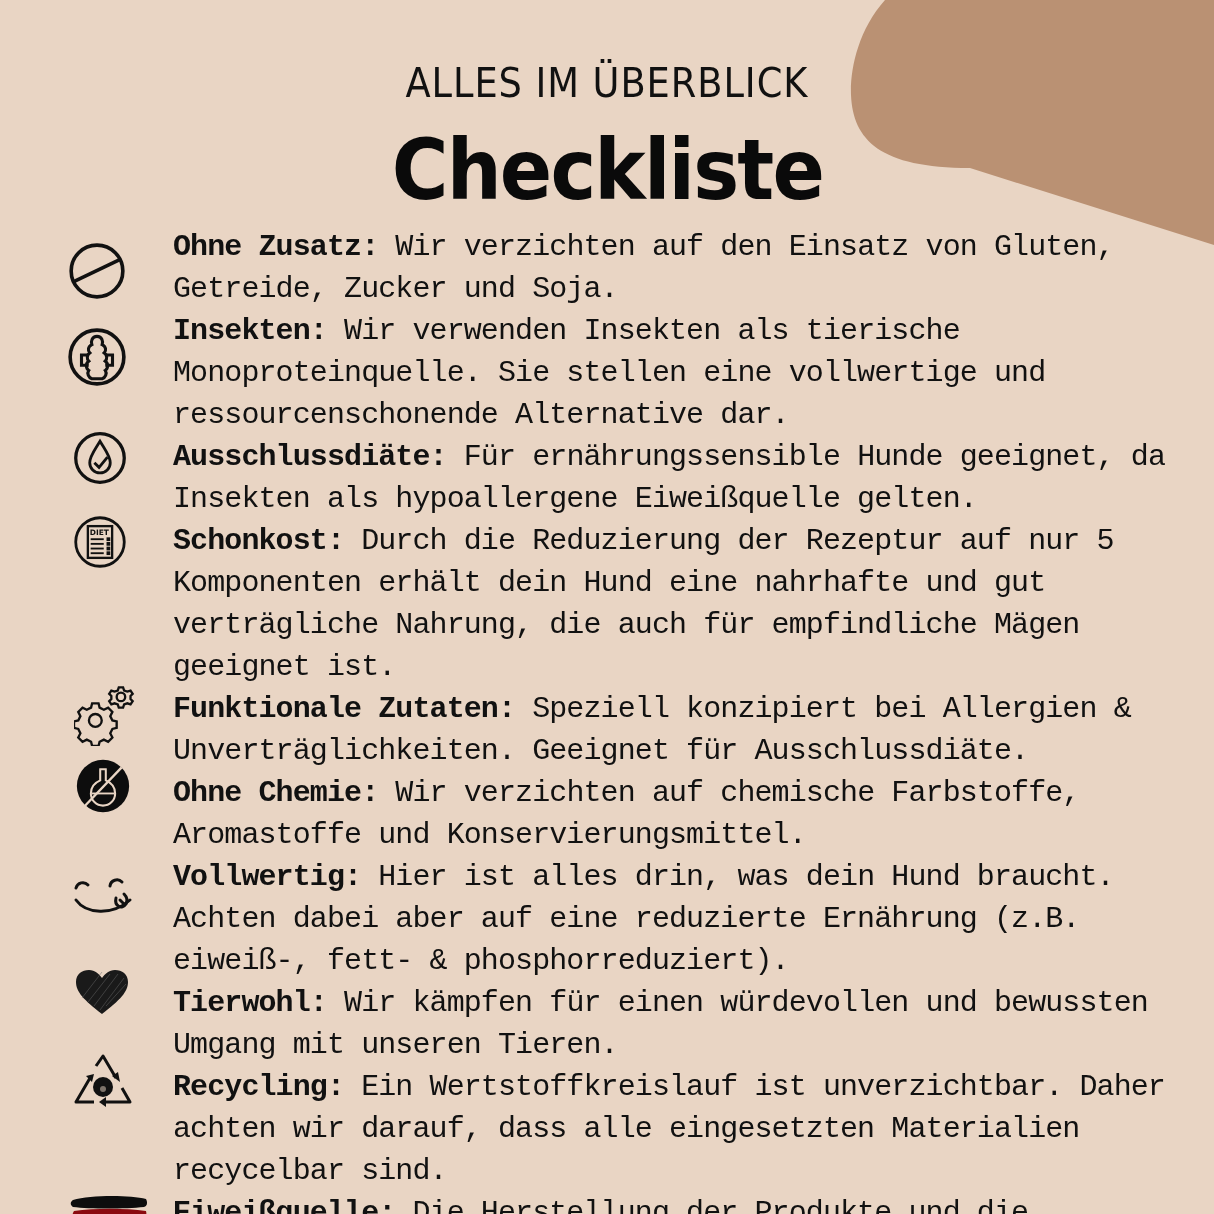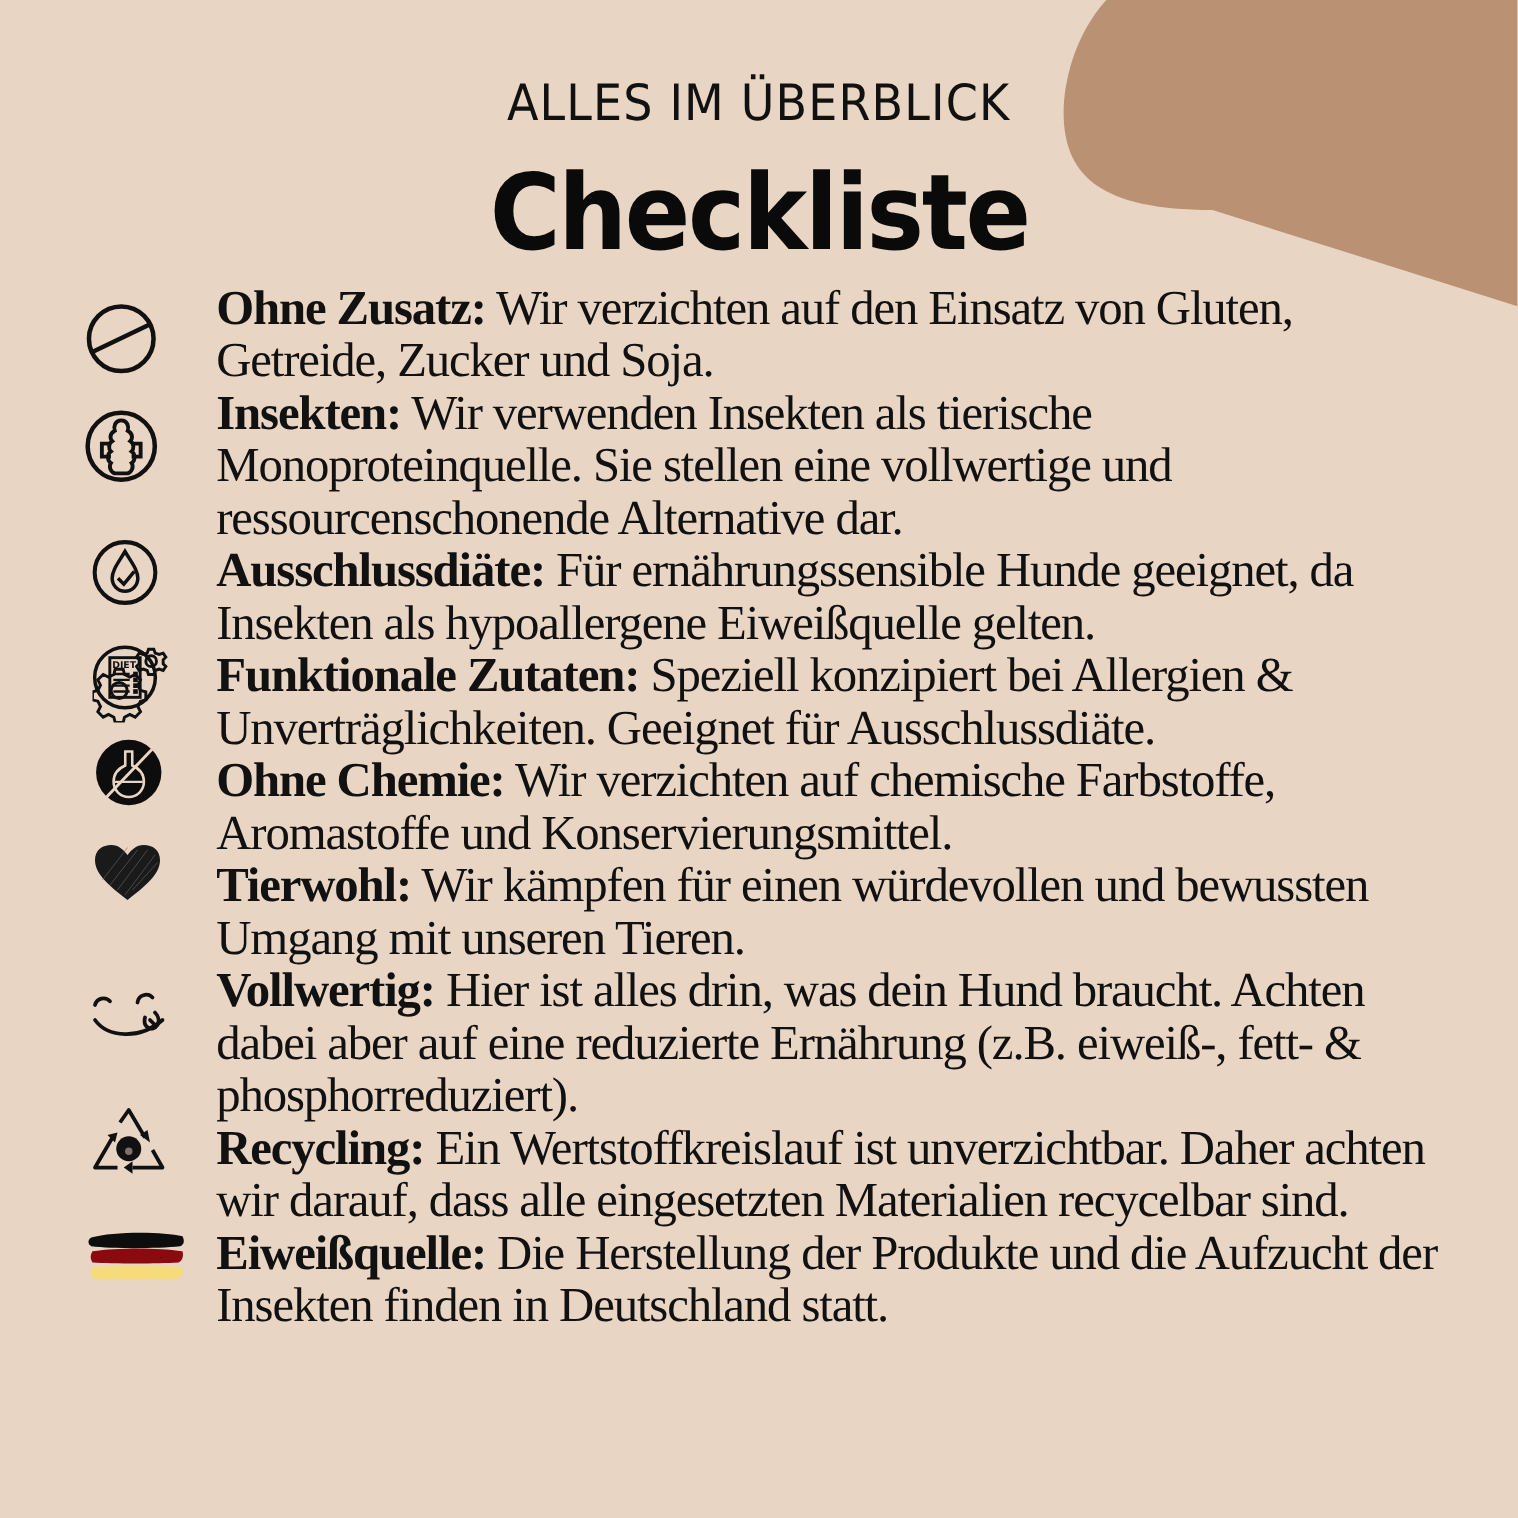--- a/index.html
+++ b/index.html
@@ -22,21 +22,21 @@
     font-size: 84px; line-height: 92px; color: #0a0a0a;
     letter-spacing: -2px;
     display: inline-block; transform: scaleX(0.92);
   }
   .list { position: absolute; left: 0; top: 226px; width: 1214px; }
   .item { position: relative; }
   .icon { position: absolute; left: 66px; width: 62px; height: 62px; text-align: center; }
   .icon svg { width: 100%; height: 100%; display: block; }
   .text {
     margin-left: 173px; width: 1000px;
-    font-family: Liberation Serif, serif; font-size: 39px; line-height: 42px;
+    font-family: Liberation Mono, monospace; font-size: 30px; line-height: 42px;
     letter-spacing: -0.9px; color: #111;
   }
   .text b { font-weight: bold; }
 </style>
 </head>
 <body>
 
 <svg class="blob" viewBox="0 0 1214 260">
   <path d="M885 0 C858 30 850 70 851 95 C853 140 880 168 970 168 L1214 245 L1214 0 Z" fill="#ba9173"></path>
 </svg>
@@ -93,20 +93,21 @@
             <line x1="20" y1="42" x2="34" y2="42"></line>
           </g>
         <g fill="#111">
             <rect x="37" y="25" width="4" height="4"></rect>
             <rect x="37" y="30" width="4" height="4"></rect>
             <rect x="37" y="35" width="4" height="4"></rect>
             <rect x="37" y="40" width="4" height="4"></rect>
           </g>
       </svg>
     </div>
+    <div class="text"><b>Schonkost:</b><span> Durch die Reduzierung der Rezeptur auf nur 5 Komponenten erhält dein Hund eine nahrhafte und gut verträgliche Nahrung, die auch für empfindliche Mägen geeignet ist.</span></div>
   </div>
 
   <div class="item">
     <div class="icon" style="top:-6px;width:64px;height:64px;left:74px;">
       <svg viewBox="0 0 60 60">
         <g fill="none" stroke="#111" stroke-width="2.2">
           <circle cx="20" cy="36" r="6"></circle>
           <path d="M17 22 h6 l1 4 l4 2 l4 -2 l4 4 l-2 4 l2 4 l4 1 v6 l-4 1 l-2 4 l2 4 l-4 4 l-4 -2 l-4 2 l-1 4 h-6 l-1 -4 l-4 -2 l-4 2 l-4 -4 l2 -4 l-2 -4 l-4 -1 v-6 l4 -1 l2 -4 l-2 -4 l4 -4 l4 2 l4 -2z" transform="translate(0,-2) scale(1)"></path>
           <circle cx="44" cy="14" r="4"></circle>
           <path d="M42 5 h4 l1 3 l3 1 l3 -1 l2 3 l-2 2 v3 l2 2 l-2 3 l-3 -1 l-3 1 l-1 3 h-4 l-1 -3 l-3 -1 l-3 1 l-2 -3 l2 -2 v-3 l-2 -2 l2 -3 l3 1 l3 -1z"></path>
@@ -123,48 +124,48 @@
         <path d="M26 12 h8 M27 12 v12 C20 27 17 32 17 38 a13 13 0 0 0 26 0 c0 -6 -3 -11 -10 -14 V12" fill="none" stroke="#e9d5c4" stroke-width="2.2"></path>
         <path d="M17.5 38 h25 a12.5 12.5 0 0 1 -25 0z" fill="#e9d5c4" opacity="0"></path>
         <line x1="18" y1="38" x2="42" y2="38" stroke="#e9d5c4" stroke-width="2"></line>
         <line x1="10" y1="52" x2="50" y2="10" stroke="#e9d5c4" stroke-width="2.5"></line>
       </svg>
     </div>
     <div class="text"><b>Ohne Chemie:</b><span> Wir verzichten auf chemische Farbstoffe, Aromastoffe und Konservierungsmittel.</span></div>
   </div>
 
   <div class="item">
+    <div class="icon" style="top:14px;width:64px;height:52px;left:72px;">
+      <svg viewBox="0 0 64 52">
+        <g fill="none" stroke="#111" stroke-width="3" stroke-linecap="round">
+          <path d="M4 18 a7 7 0 0 1 12 -3"></path>
+          <path d="M38 16 a7 7 0 0 1 12 -4"></path>
+          <path d="M4 30 C14 44 40 46 58 30"></path>
+          <path d="M44 28 c-2 8 6 12 10 6 c2 -4 0 -8 -2 -10"></path>
+          <path d="M48 30 l4 4"></path>
+        </g>
+      </svg>
+    </div>
+    <div class="text"><b>Vollwertig:</b><span> Hier ist alles drin, was dein Hund braucht. Achten dabei aber auf eine reduzierte Ernährung (z.B. eiweiß-, fett- &amp; phosphorreduziert).</span></div>
+  </div>
+
+  <div class="item">
     <div class="icon" style="top:-14px;width:56px;height:48px;left:74px;">
       <svg viewBox="0 0 56 48">
         <path d="M28 46 C10 32 2 24 2 14 C2 6 8 2 15 2 C21 2 25 6 28 10 C31 6 35 2 41 2 C48 2 54 6 54 14 C54 24 46 32 28 46z" fill="#1a1a1a"></path>
         <g stroke="#6a6a6a" stroke-width="0.8" opacity="0.6">
           <line x1="8" y1="30" x2="28" y2="4"></line>
             <line x1="14" y1="34" x2="36" y2="6"></line>
             <line x1="20" y1="38" x2="44" y2="6"></line>
             <line x1="26" y1="42" x2="50" y2="10"></line>
             <line x1="32" y1="38" x2="52" y2="16"></line>
         </g>
       </svg>
     </div>
     <div class="text"><b>Tierwohl:</b><span> Wir kämpfen für einen würdevollen und bewussten Umgang mit unseren Tieren.</span></div>
-  </div>
-
-  <div class="item">
-    <div class="icon" style="top:14px;width:64px;height:52px;left:72px;">
-      <svg viewBox="0 0 64 52">
-        <g fill="none" stroke="#111" stroke-width="3" stroke-linecap="round">
-          <path d="M4 18 a7 7 0 0 1 12 -3"></path>
-          <path d="M38 16 a7 7 0 0 1 12 -4"></path>
-          <path d="M4 30 C14 44 40 46 58 30"></path>
-          <path d="M44 28 c-2 8 6 12 10 6 c2 -4 0 -8 -2 -10"></path>
-          <path d="M48 30 l4 4"></path>
-        </g>
-      </svg>
-    </div>
-    <div class="text"><b>Vollwertig:</b><span> Hier ist alles drin, was dein Hund braucht. Achten dabei aber auf eine reduzierte Ernährung (z.B. eiweiß-, fett- &amp; phosphorreduziert).</span></div>
   </div>
 
   <div class="item">
     <div class="icon" style="top:-12px;width:62px;height:58px;left:72px;">
       <svg viewBox="0 0 62 58">
         <g fill="none" stroke="#111" stroke-width="3" stroke-linejoin="round">
           <path d="M24 12 L31 2 L44 24"></path>
           <path d="M50 34 L58 48 L34 48"></path>
           <path d="M22 48 L4 48 L18 24"></path>
         </g>

